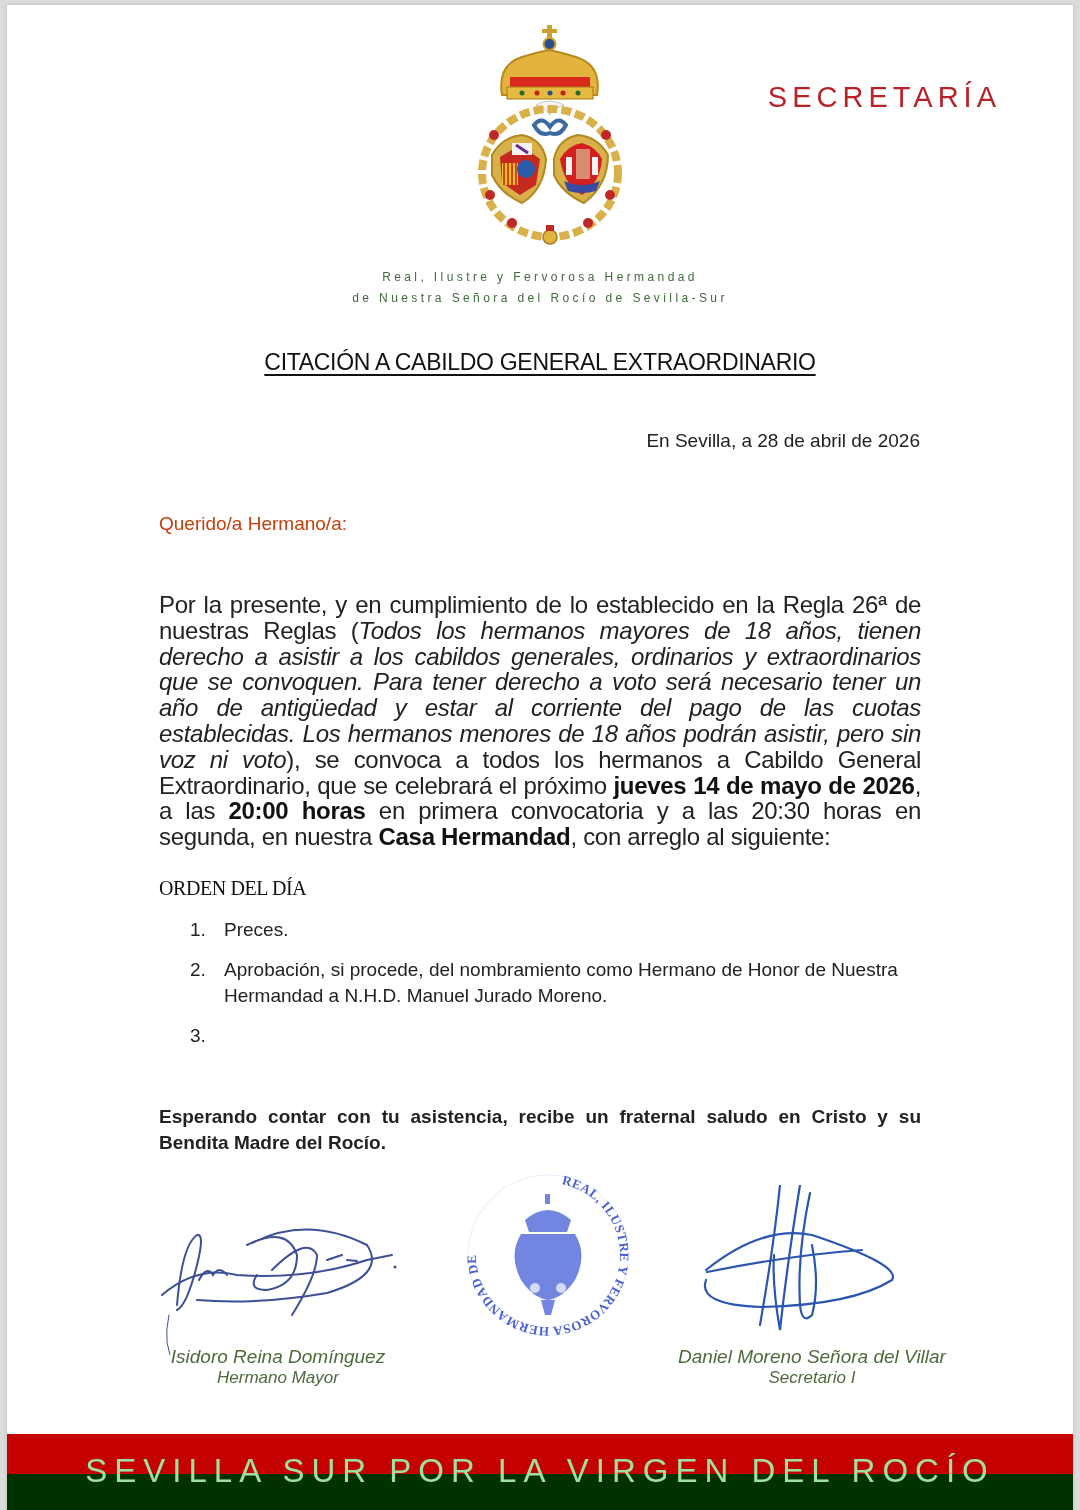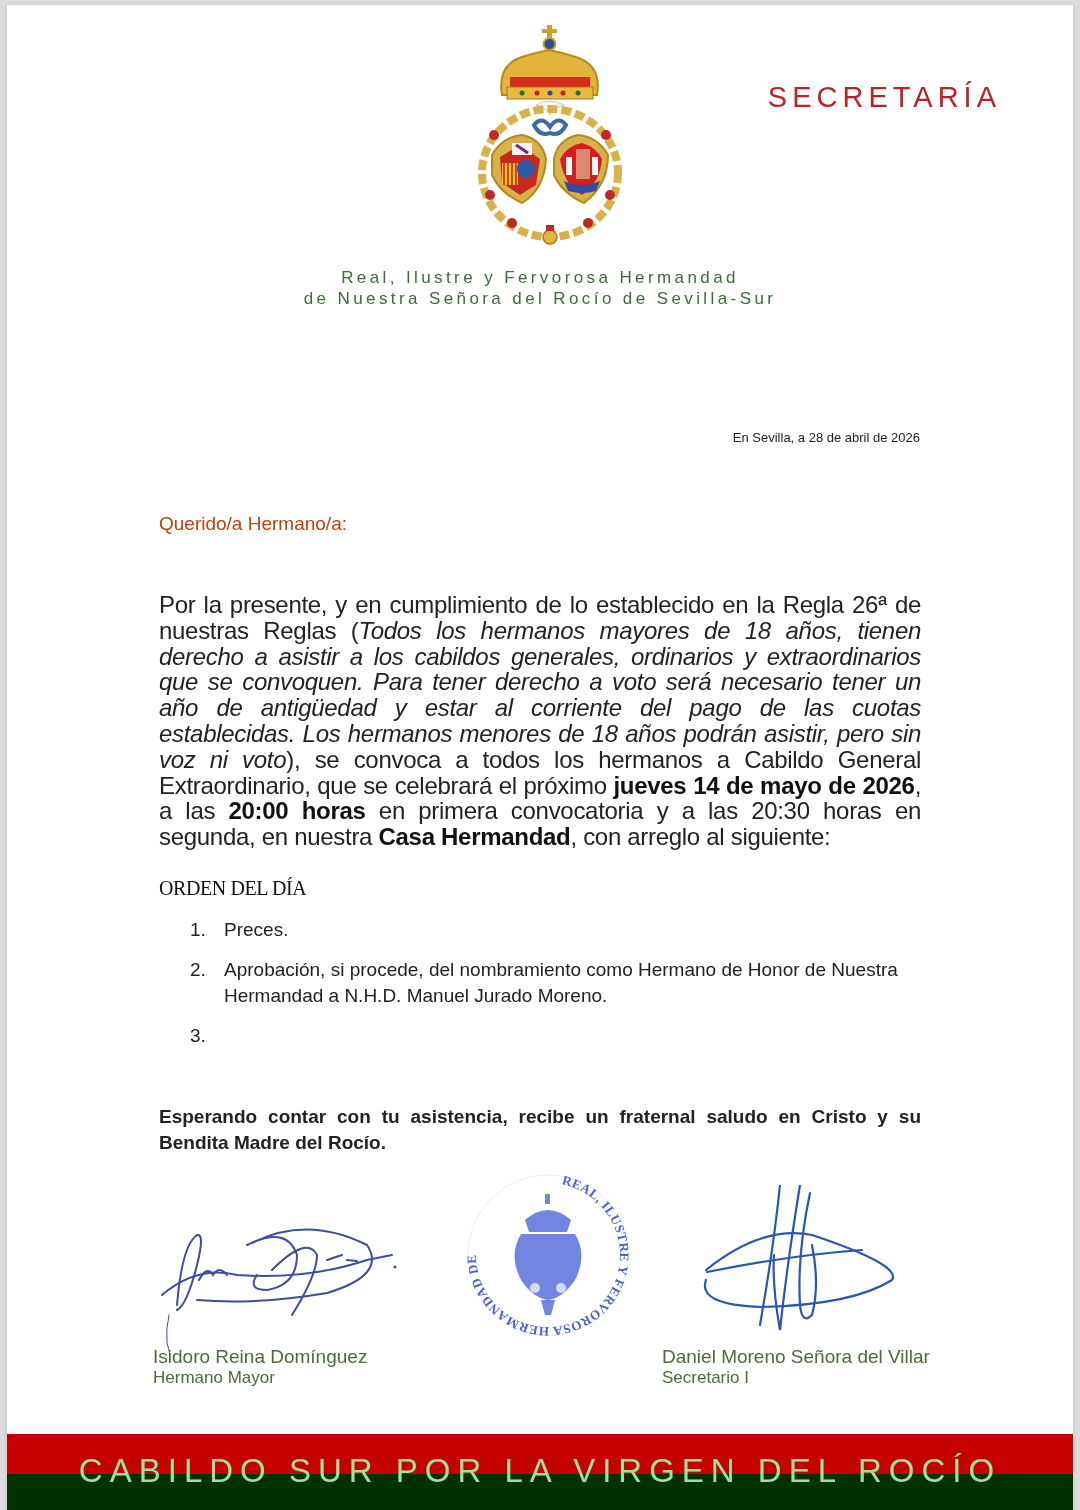--- a/index.html
+++ b/index.html
@@ -15,30 +15,30 @@
     box-shadow: 0 0 4px rgba(0,0,0,0.15);
   }
   .crest { position: absolute; left: 465px; top: 20px; width: 156px; height: 230px; }
   .secretaria {
     position: absolute; right: 72px; top: 76px;
     font-size: 29px; letter-spacing: 5px; color: #b8232a;
     font-family: "Liberation Sans", sans-serif;
   }
   .org {
     position: absolute; left: 0; top: 262px; width: 1066px; text-align: center;
-    color: #3f6a3a; font-size: 17px; letter-spacing: 3.4px; line-height: 21px;
+    color: #3f6a3a; font-size: 12px; letter-spacing: 3.4px; line-height: 21px;
   }
   .title {
     position: absolute; left: 0; top: 344px; width: 1066px; text-align: center;
     font-size: 23px; color: #111; text-decoration: underline; text-underline-offset: 4px;
     letter-spacing: -0.3px;
   }
   .date {
     position: absolute; right: 153px; top: 425px;
-    font-size: 13px; color: #222;
+    font-size: 19px; color: #222;
   }
   .greeting {
     position: absolute; left: 152px; top: 508px; font-size: 19px; color: #c2410c;
   }
   .body-par {
     position: absolute; left: 152px; top: 587px; width: 762px;
     font-size: 24px; line-height: 25.8px; color: #222; text-align: justify;
     letter-spacing: -0.3px;
   }
   .body-par b { font-weight: bold; color: #111; }
@@ -52,21 +52,21 @@
   .closing {
     position: absolute; left: 152px; top: 1099px; width: 762px;
     font-size: 19px; line-height: 26px; color: #222; text-align: justify;
     text-align-last: left;
     font-weight: bold;
   }
   .sig-left { position: absolute; left: 150px; top: 1200px; width: 250px; height: 150px; }
   .sig-right { position: absolute; left: 695px; top: 1180px; width: 210px; height: 150px; }
   .seal { position: absolute; left: 456px; top: 1165px; width: 170px; height: 170px; }
   .signer {
-    position: absolute; text-align: left; color: #4c6a3c;
+    position: absolute; text-align: center; color: #4c6a3c; font-style: italic;
   }
   .signer .name { font-size: 19px; line-height: 22px; }
   .signer .role { font-size: 17px; line-height: 20px; }
   .signer.left { left: 146px; top: 1341px; width: 250px; }
   .signer.right { left: 655px; top: 1341px; width: 300px; }
   .footer-red { position: absolute; left: 0; top: 1429px; width: 1066px; height: 40px; background: #c40000; }
   .footer-green { position: absolute; left: 0; top: 1469px; width: 1066px; height: 41px; background: #003200; }
   .footer-text {
     position: absolute; left: 0; top: 1447px; width: 1066px; text-align: center;
     font-size: 33px; letter-spacing: 7px; color: #9ee0a0;
@@ -124,20 +124,21 @@
     <rect x="74" y="200" width="8" height="6" fill="#c02828"></rect>
   </svg>
 
   <div class="secretaria">SECRETARÍA</div>
 
   <div class="org">
     <div>Real, Ilustre y Fervorosa Hermandad</div>
     <div>de Nuestra Señora del Rocío de Sevilla-Sur</div>
   </div>
 
+  <div class="title">CITACIÓN A CABILDO GENERAL EXTRAORDINARIO</div>
 
   <div class="date">En Sevilla, a 28 de abril de 2026</div>
 
   <div class="greeting">Querido/a Hermano/a:</div>
 
   <div class="body-par"><span>Por la presente, y en cumplimiento de lo establecido en la Regla 26ª de nuestras Reglas (</span><i>Todos los hermanos mayores de 18 años, tienen derecho a asistir a los cabildos generales, ordinarios y extraordinarios que se convoquen. Para tener derecho a voto será necesario tener un año de antigüedad y estar al corriente del pago de las cuotas establecidas. Los hermanos menores de 18 años podrán asistir, pero sin voz ni voto</i><span>), se convoca a todos los hermanos a Cabildo General Extraordinario, que se celebrará el próximo </span><b>jueves 14 de mayo de 2026</b><span>, a las </span><b>20:00 horas</b><span> en primera convocatoria y a las 20:30 horas en segunda, en nuestra </span><b>Casa Hermandad</b><span>, con arreglo al siguiente:</span></div>
 
   <div class="orden">ORDEN DEL DÍA</div>
 
   <div class="items">
@@ -205,14 +206,14 @@
     <div class="role">Hermano Mayor</div>
   </div>
 
   <div class="signer right">
     <div class="name">Daniel Moreno Señora del Villar</div>
     <div class="role">Secretario I</div>
   </div>
 
   <div class="footer-red"></div>
   <div class="footer-green"></div>
-  <div class="footer-text">CABILDO SUR POR LA VIRGEN DEL ROCÍO</div>
+  <div class="footer-text">SEVILLA SUR POR LA VIRGEN DEL ROCÍO</div>
 </div>
 
 </body></html>

